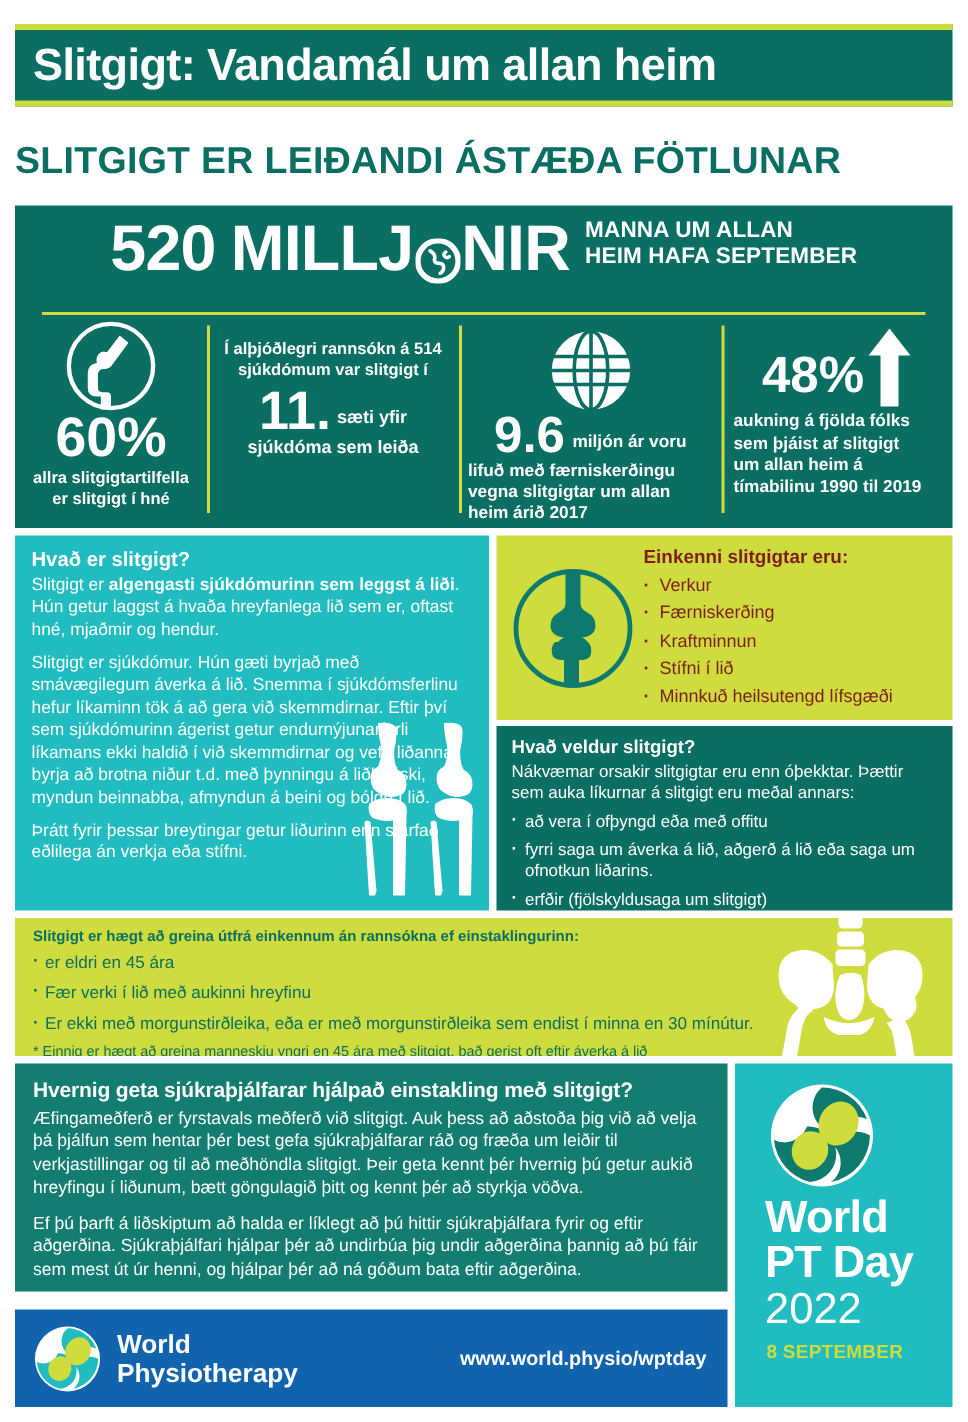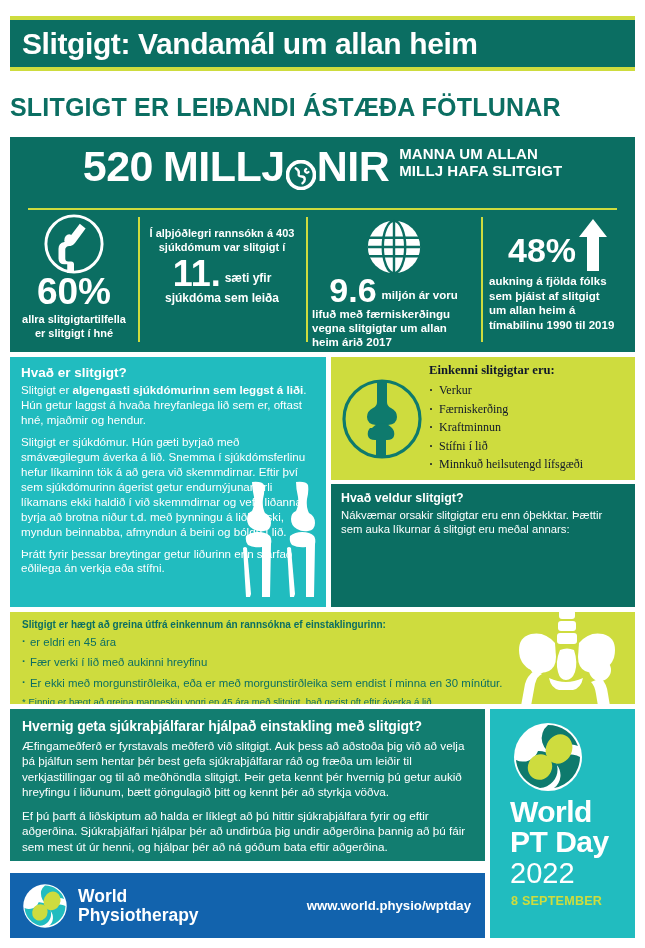--- a/index.html
+++ b/index.html
@@ -181,21 +181,21 @@
   .panel-symptoms{
     position:absolute;
     left:331px; top:357px;
     width:304px; height:123px;
     background:#cedc3e;
     box-sizing:border-box;
     display:flex;
     align-items:center;
   }
   .sym-icon{width:82px;height:82px;margin:0 6px 0 10px;flex:none;}
-  .sym-text{color:#0f172a;font-family:Liberation Serif, serif;}
+  .sym-text{color:#7f1d1d;}
   .sym-text h3{margin:0 0 3px 0;font-size:12.6px;font-weight:bold;}
   .sym-text ul{margin:0;padding:0;list-style:none;}
   .sym-text li{font-size:12px;line-height:1.55;}
   .sym-text li:before{content:"\00B7\00A0\00A0";font-weight:bold;}
 
   .panel-cause{
     position:absolute;
     left:331px; top:484px;
     width:304px; height:123px;
     background:#0b6e62;
@@ -301,21 +301,21 @@
           <svg viewBox="0 0 40 40" width="30" height="30">
             <circle cx="20" cy="20" r="18" fill="none" stroke="#ffffff" stroke-width="5"></circle>
             <path d="M13 11 q5 3 4 7 q-1 4 4 4 q4 0 4 4 q0 3 -3 5" fill="none" stroke="#ffffff" stroke-width="3.2" stroke-linecap="round"></path>
             <path d="M27 12 q-3 2 -1 4 q2 2 4 0" fill="none" stroke="#ffffff" stroke-width="3" stroke-linecap="round"></path>
           </svg>
         </span>
         <span>NIR</span>
       </div>
       <div class="big-sub">
         <div>MANNA UM ALLAN</div>
-        <div>MILLJ HAFA SLITGIGT</div>
+        <div>HEIM HAFA SEPTEMBER</div>
       </div>
     </div>
 
     <div class="banner-rule"></div>
 
     <div class="stats-row">
 
       <div class="stat-cell s1">
         <div class="knee-circle">
           <svg viewBox="0 0 64 64" width="62" height="62">
@@ -327,21 +327,21 @@
         <div class="pct60">60%</div>
         <div class="cap">
           <div>allra slitgigtartilfella</div>
           <div>er slitgigt í hné</div>
         </div>
       </div>
 
       <div class="stat-cell s2">
         <div class="vdiv" style="left:0"></div>
         <div class="stat2-top">
-          <div>Í alþjóðlegri rannsókn á 403</div>
+          <div>Í alþjóðlegri rannsókn á 514</div>
           <div>sjúkdómum var slitgigt í</div>
         </div>
         <div class="stat2-mid">
           <span class="num11">11.</span>
           <span class="num11-after">sæti yfir</span>
         </div>
         <div class="stat2-bot">
           <div>sjúkdóma sem leiða</div>
         </div>
       </div>
@@ -431,20 +431,25 @@
         <li>Kraftminnun</li>
         <li>Stífni í lið</li>
         <li>Minnkuð heilsutengd lífsgæði</li>
       </ul>
     </div>
   </div>
 
   <div class="panel-cause">
     <h3>Hvað veldur slitgigt?</h3>
     <p>Nákvæmar orsakir slitgigtar eru enn óþekktar. Þættir sem auka líkurnar á slitgigt eru meðal annars:</p>
+    <ul>
+      <li>að vera í ofþyngd eða með offitu</li>
+      <li>fyrri saga um áverka á lið, aðgerð á lið eða saga um ofnotkun liðarins.</li>
+      <li>erfðir (fjölskyldusaga um slitgigt)</li>
+    </ul>
   </div>
 
   <div class="band-diag">
     <h3>Slitgigt er hægt að greina útfrá einkennum án rannsókna ef einstaklingurinn:</h3>
     <ul>
       <li>er eldri en 45 ára</li>
       <li>Fær verki í lið með aukinni hreyfinu</li>
       <li>Er ekki með morgunstirðleika, eða er með morgunstirðleika sem endist í minna en 30 mínútur.</li>
     </ul>
     <div class="band-note">* Einnig er hægt að greina manneskju yngri en 45 ára með slitgigt, það gerist oft eftir áverka á lið</div>

